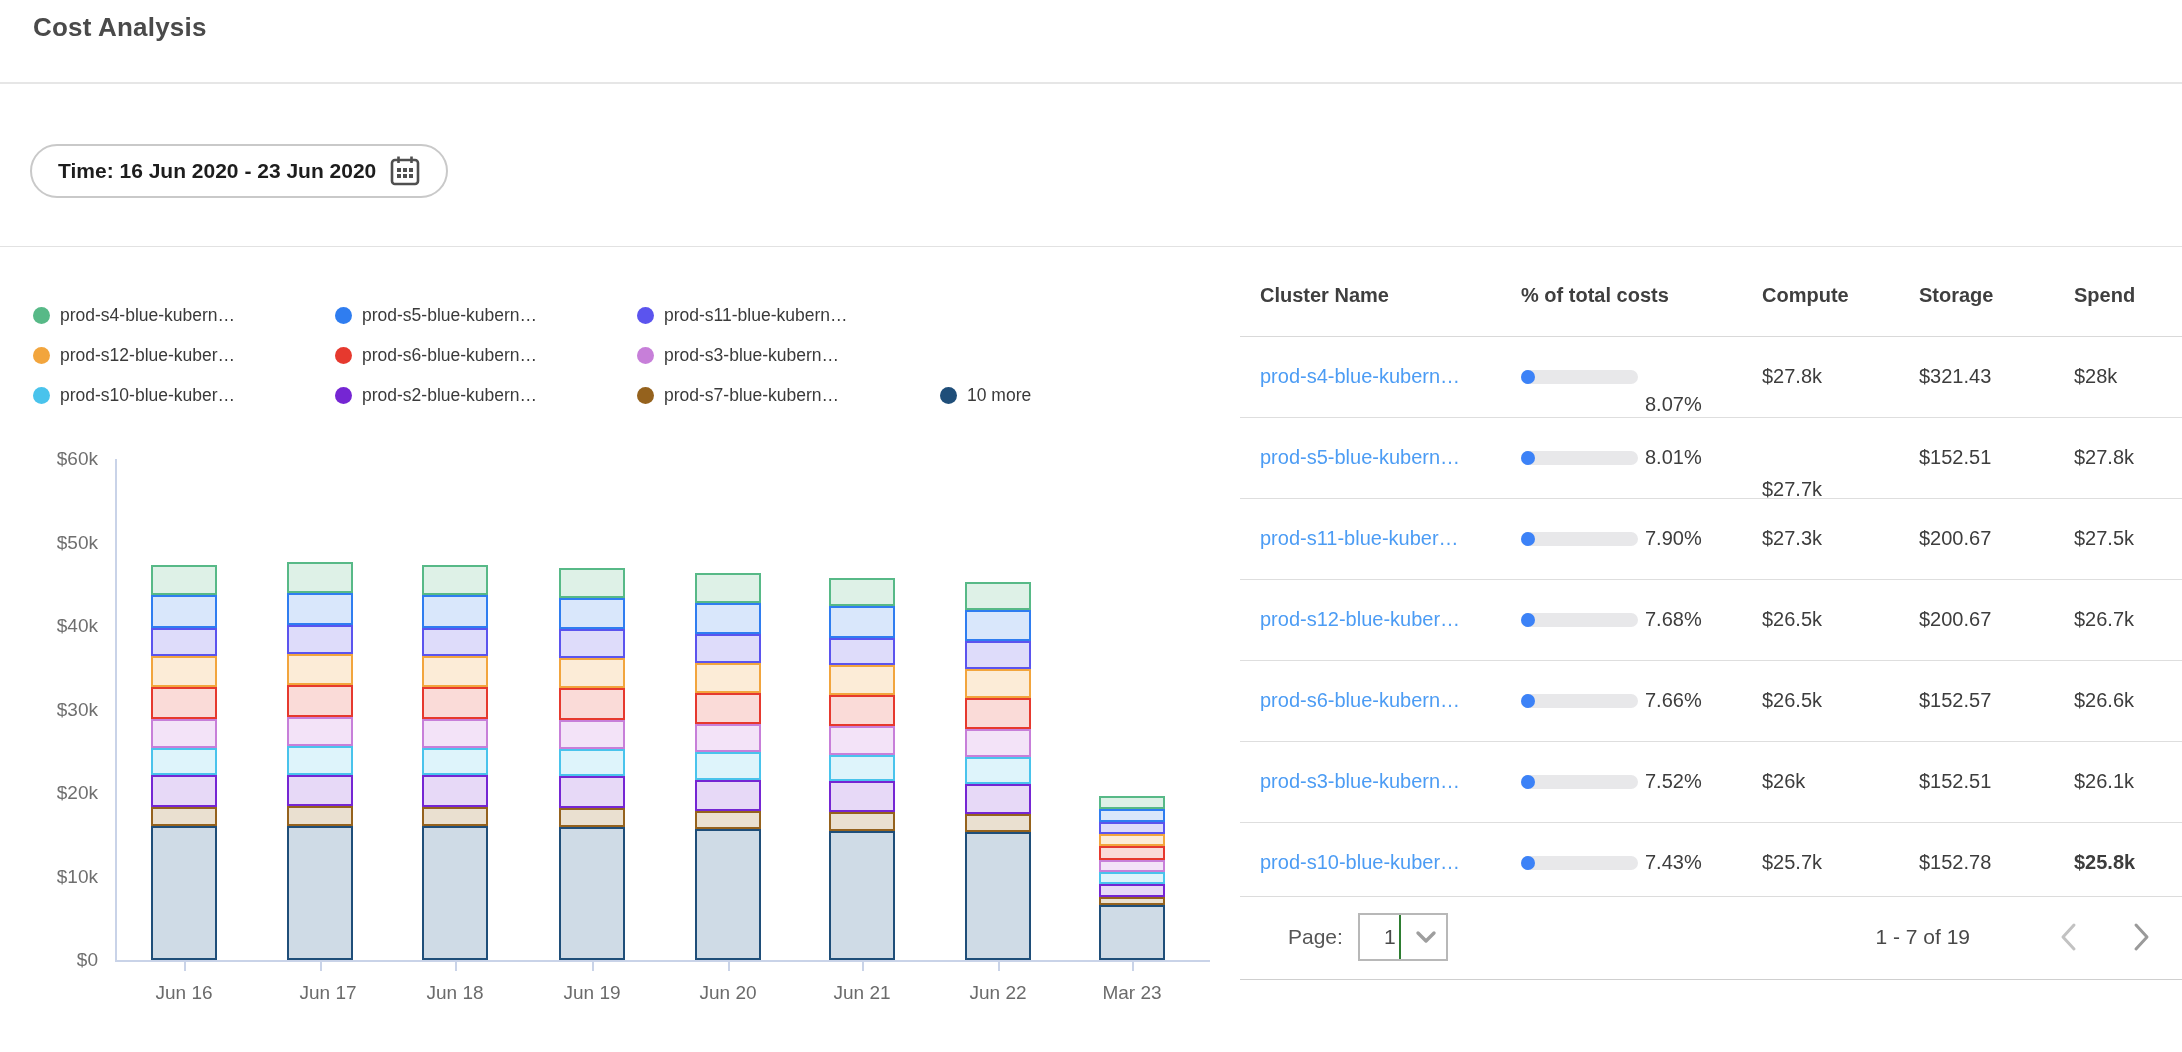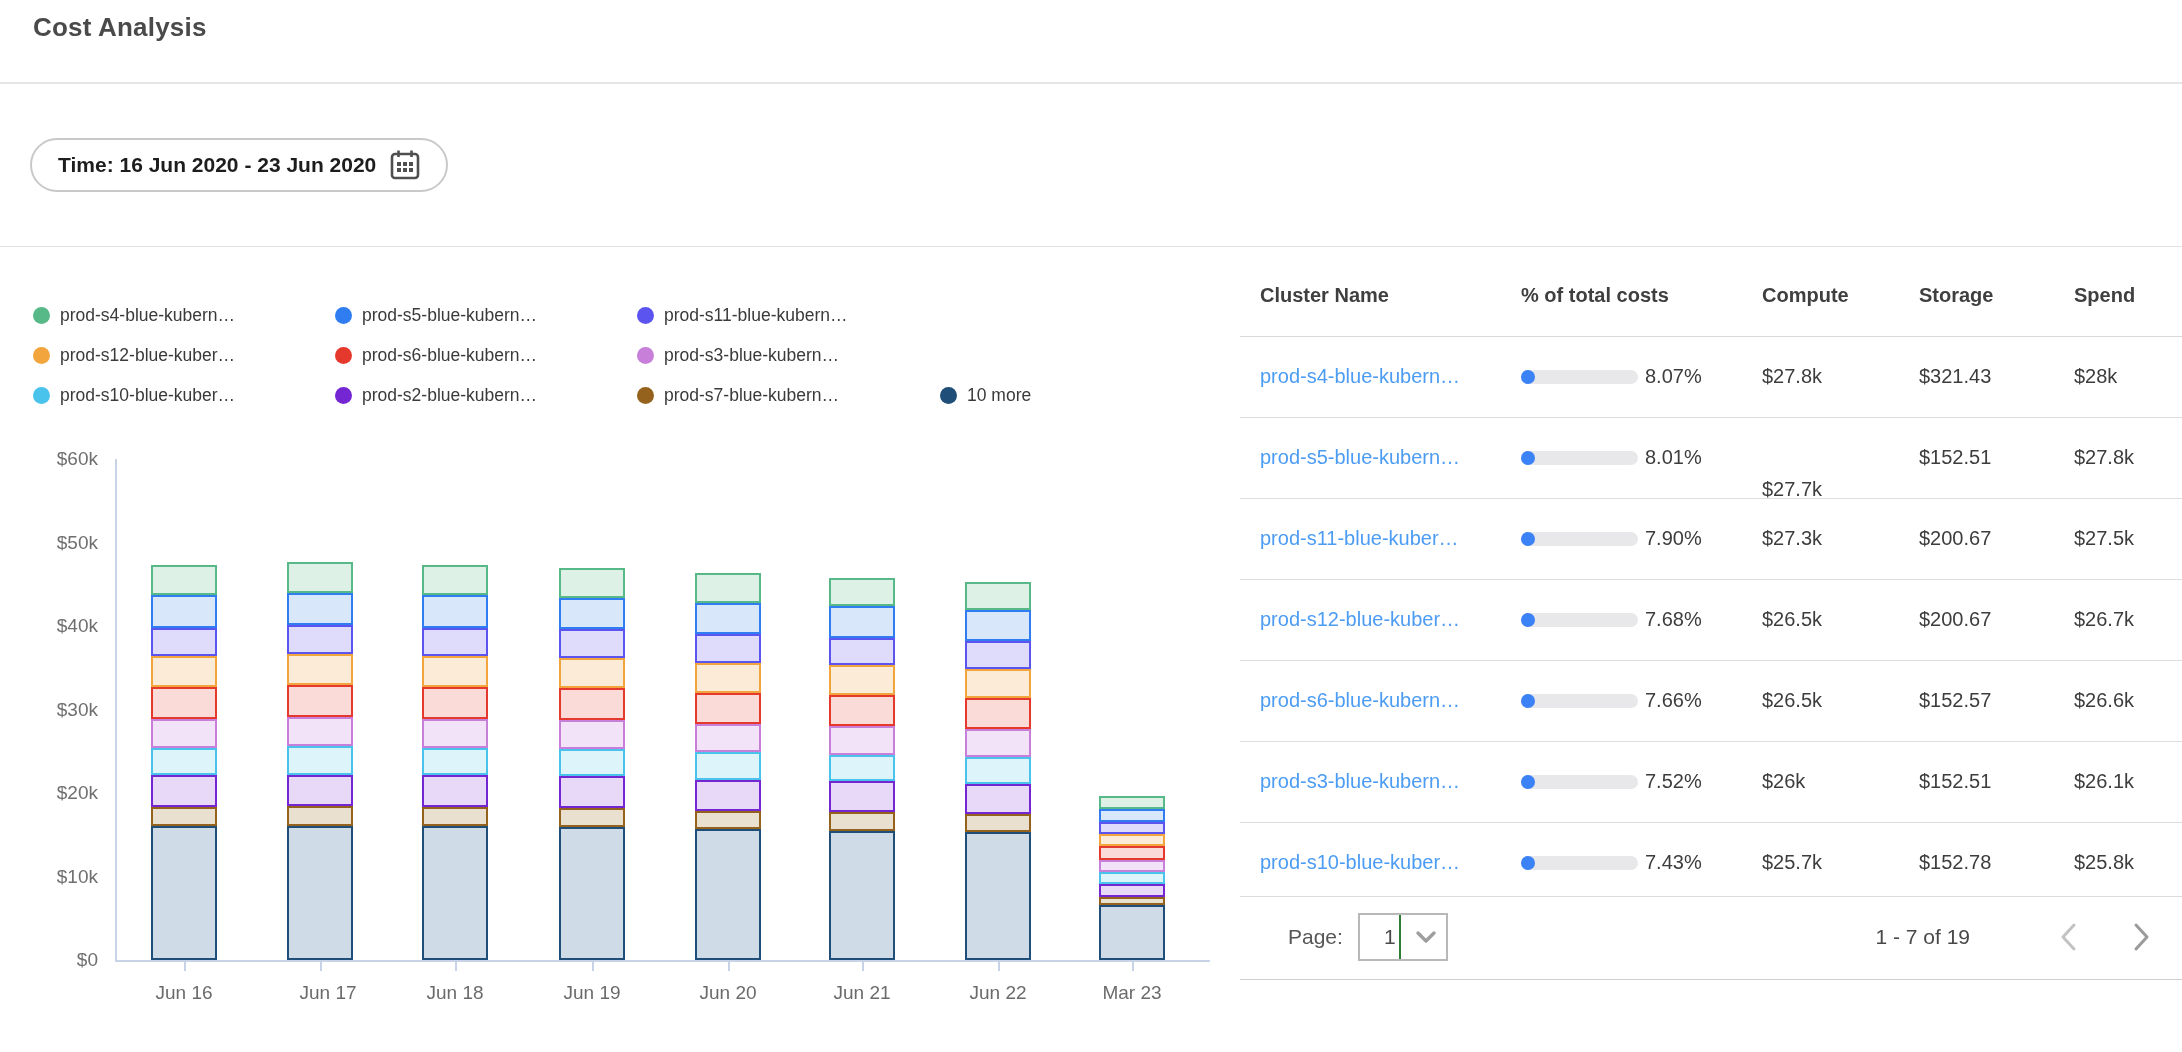--- a/index.html
+++ b/index.html
@@ -5,21 +5,21 @@
   html,body{margin:0;padding:0;background:#ffffff;}
   body{font-family:"Liberation Sans","DejaVu Sans",sans-serif;}
   #page{position:relative;width:2182px;height:1052px;background:#fff;overflow:hidden;}
 
   
   .page-title{position:absolute;left:33px;top:12px;font-size:26px;font-weight:600;color:#4a4a4a;letter-spacing:.2px;}
   .divider-top{position:absolute;left:0;top:82px;width:2182px;height:0;border-top:2px solid #e6e6e6;}
   .divider-filters{position:absolute;left:0;top:246px;width:2182px;height:0;border-top:1px solid #e2e2e2;}
 
   
-  .filters{position:absolute;left:30px;top:138px;display:flex;gap:52px;}
+  .filters{position:absolute;left:30px;top:144px;display:flex;gap:52px;}
   .pill{height:54px;border:2px solid #c9c9c9;border-radius:29px;background:#fff;
         display:flex;align-items:center;gap:14px;padding:0 26px;box-sizing:border-box;
         font-size:21px;font-weight:700;color:#1d1d1d;cursor:pointer;}
   .pill svg{flex:0 0 auto;}
   .caret{width:0;height:0;border-left:9px solid transparent;border-right:9px solid transparent;border-top:11px solid #2b2b2b;}
 
   
   .legend-item{position:absolute;display:flex;align-items:center;gap:10px;height:26px;cursor:pointer;}
   .legend-dot{width:17px;height:17px;border-radius:50%;flex:0 0 auto;}
   .legend-label{font-size:17.5px;color:#3a3a3a;white-space:nowrap;}
@@ -246,21 +246,21 @@
       <div class="th" style="left:679px">Storage</div>
       <div class="th" style="left:834px">Spend</div>
     </div>
 
     <div id="table-rows">
         <div class="trow">
           <a class="cell cluster-link" style="left: 20px;">prod-s4-blue-kubern…</a>
           <div class="pctbar">
             <div class="pctbar-fill" style="width: 14px;"></div>
           </div>
-          <div class="cell" style="left: 405px;">8.07%</div>
+          <div class="cell" style="left: 405px; margin-top: 28px;">8.07%</div>
           <div class="cell" style="left: 522px;">$27.8k</div>
           <div class="cell" style="left: 679px;">$321.43</div>
           <div class="cell" style="left: 834px;">$28k</div>
         </div>
         <div class="trow">
           <a class="cell cluster-link" style="left: 20px;">prod-s5-blue-kubern…</a>
           <div class="pctbar">
             <div class="pctbar-fill" style="width: 14px;"></div>
           </div>
           <div class="cell" style="left: 405px;">8.01%</div>
@@ -309,21 +309,21 @@
           <div class="cell" style="left: 834px;">$26.1k</div>
         </div>
         <div class="trow">
           <a class="cell cluster-link" style="left: 20px;">prod-s10-blue-kuber…</a>
           <div class="pctbar">
             <div class="pctbar-fill" style="width: 14px;"></div>
           </div>
           <div class="cell" style="left: 405px;">7.43%</div>
           <div class="cell" style="left: 522px;">$25.7k</div>
           <div class="cell" style="left: 679px;">$152.78</div>
-          <div class="cell" style="left: 834px;">$25.8k</div>
+          <div class="cell" style="left: 834px; font-weight: bold;">$25.8k</div>
         </div>
       </div>
 
     <div class="pagination">
       <div class="page-label">Page:</div>
       <div class="page-select">
         <span class="val">1</span>
         <span class="green-sep"></span>
         <svg class="sel-chev" width="22" height="16" viewBox="0 0 22 16">
           <polyline points="3,4 11,12 19,4" fill="none" stroke="#9e9e9e" stroke-width="3.4" stroke-linecap="round" stroke-linejoin="round"></polyline>

